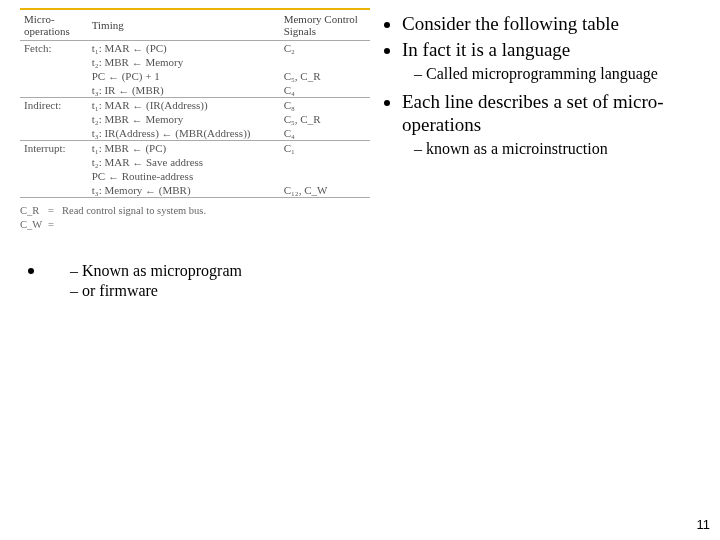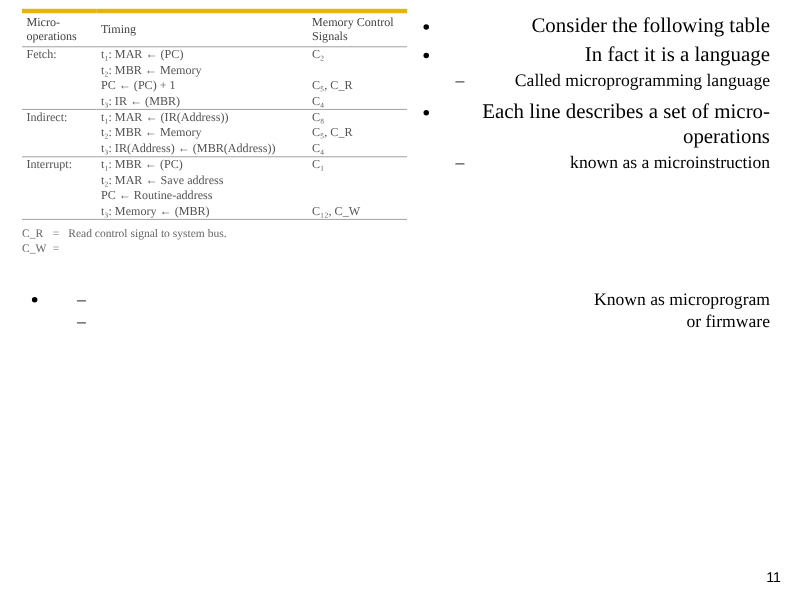--- a/index.html
+++ b/index.html
@@ -38,21 +38,20 @@
     font-size: 19px;
     line-height: 1.25;
   }
   ul.b1 {
     list-style-type: disc;
     padding-left: 22px;
     margin: 4px 0 6px 0;
   }
   ul.b1 > li {
     margin-bottom: 2px;
-    text-align: right;
   }
   ul.b2 {
     list-style-type: "– ";
     padding-left: 24px;
     margin: 2px 0 6px 0;
     font-size: 16px;
   }
   ul.b2 > li {
     margin-bottom: 2px;
   }
@@ -81,21 +80,21 @@
     color: #555;
     font-family: "Times New Roman", serif;
   }
   table.micro {
     border-collapse: collapse;
     width: 100%;
     table-layout: fixed;
   }
   table.micro th {
     border-bottom: 1px solid #aaa;
-    border-top: 4px solid #eab308;
+    border-top: 2px solid #eab308;
     font-weight: normal;
     text-align: left;
     padding: 3px 4px;
     color: #444;
   }
   table.micro td {
     padding: 1px 4px;
     vertical-align: top;
     color: #555;
   }

